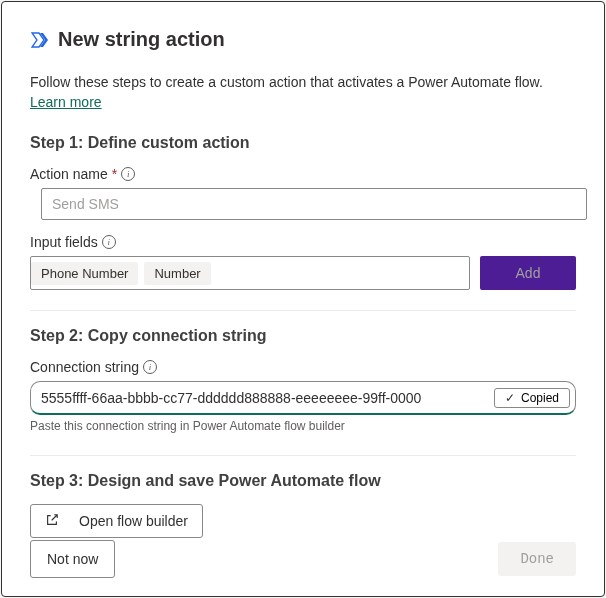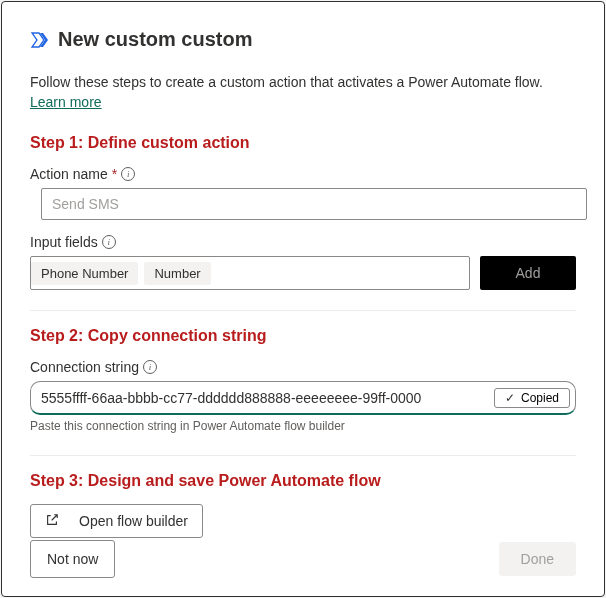--- a/index.html
+++ b/index.html
@@ -42,21 +42,21 @@
       margin-bottom: 22px;
     }
     .learn-more {
       color: #0f6b5c;
       text-decoration: underline;
       cursor: pointer;
     }
     .step-title {
       font-size: 16px;
       font-weight: 600;
-      color: #b91c1c;
+      color: #404040;
       margin-bottom: 14px;
     }
     .field-label {
       font-size: 14px;
       color: #323130;
       display: flex;
       align-items: center;
       gap: 4px;
       margin-bottom: 6px;
     }
@@ -104,21 +104,21 @@
     .tag {
       background: #f3f2f1;
       color: #323130;
       font-size: 13px;
       padding: 4px 10px;
       border-radius: 2px;
     }
     .add-btn {
       width: 96px;
       height: 34px;
-      background: #000000;
+      background: #4c1d95;
       border: none;
       border-radius: 2px;
       color: #a19f9d;
       font-size: 14px;
       font-family: inherit;
       cursor: not-allowed;
     }
     .divider {
       border: none;
       border-top: 1px solid #edebe9;
@@ -197,40 +197,40 @@
       color: #323130;
       cursor: pointer;
     }
     .done-btn {
       height: 34px;
       padding: 4px 22px;
       border: none;
       border-radius: 3px;
       background: #f3f2f1;
       font-size: 14px;
-      font-family: Liberation Sans, sans-serif;
+      font-family: Liberation Mono, monospace;
       color: #a19f9d;
       cursor: not-allowed;
     }
     .section { margin-bottom: 2px; }
     .mb-14 { margin-bottom: 14px; margin-left: 11px; }
   </style>
 </head>
 <body>
 
 <div class="dialog">
 
   <div class="header">
     <span class="header-icon">
       <svg width="20" height="20" viewBox="0 0 20 20">
         <path d="M2 3 L9 3 L14 10 L9 17 L2 17 L7 10 Z" fill="none" stroke="#2266E3" stroke-width="1.3"></path>
         <path d="M10 3 L13 3 L18 10 L13 17 L10 17 L15 10 Z" fill="#2266E3"></path>
       </svg>
     </span>
-    <h1 class="title">New custom custom</h1>
+    <h1 class="title">New string action</h1>
   </div>
 
   <p class="description">
     <span>Follow these steps to create a custom action that activates a Power Automate flow. </span><a class="learn-more">Learn more</a>
   </p>
 
   <div class="section">
     <h2 class="step-title">Step 1: Define custom action</h2>
 
     <div class="field-label">

